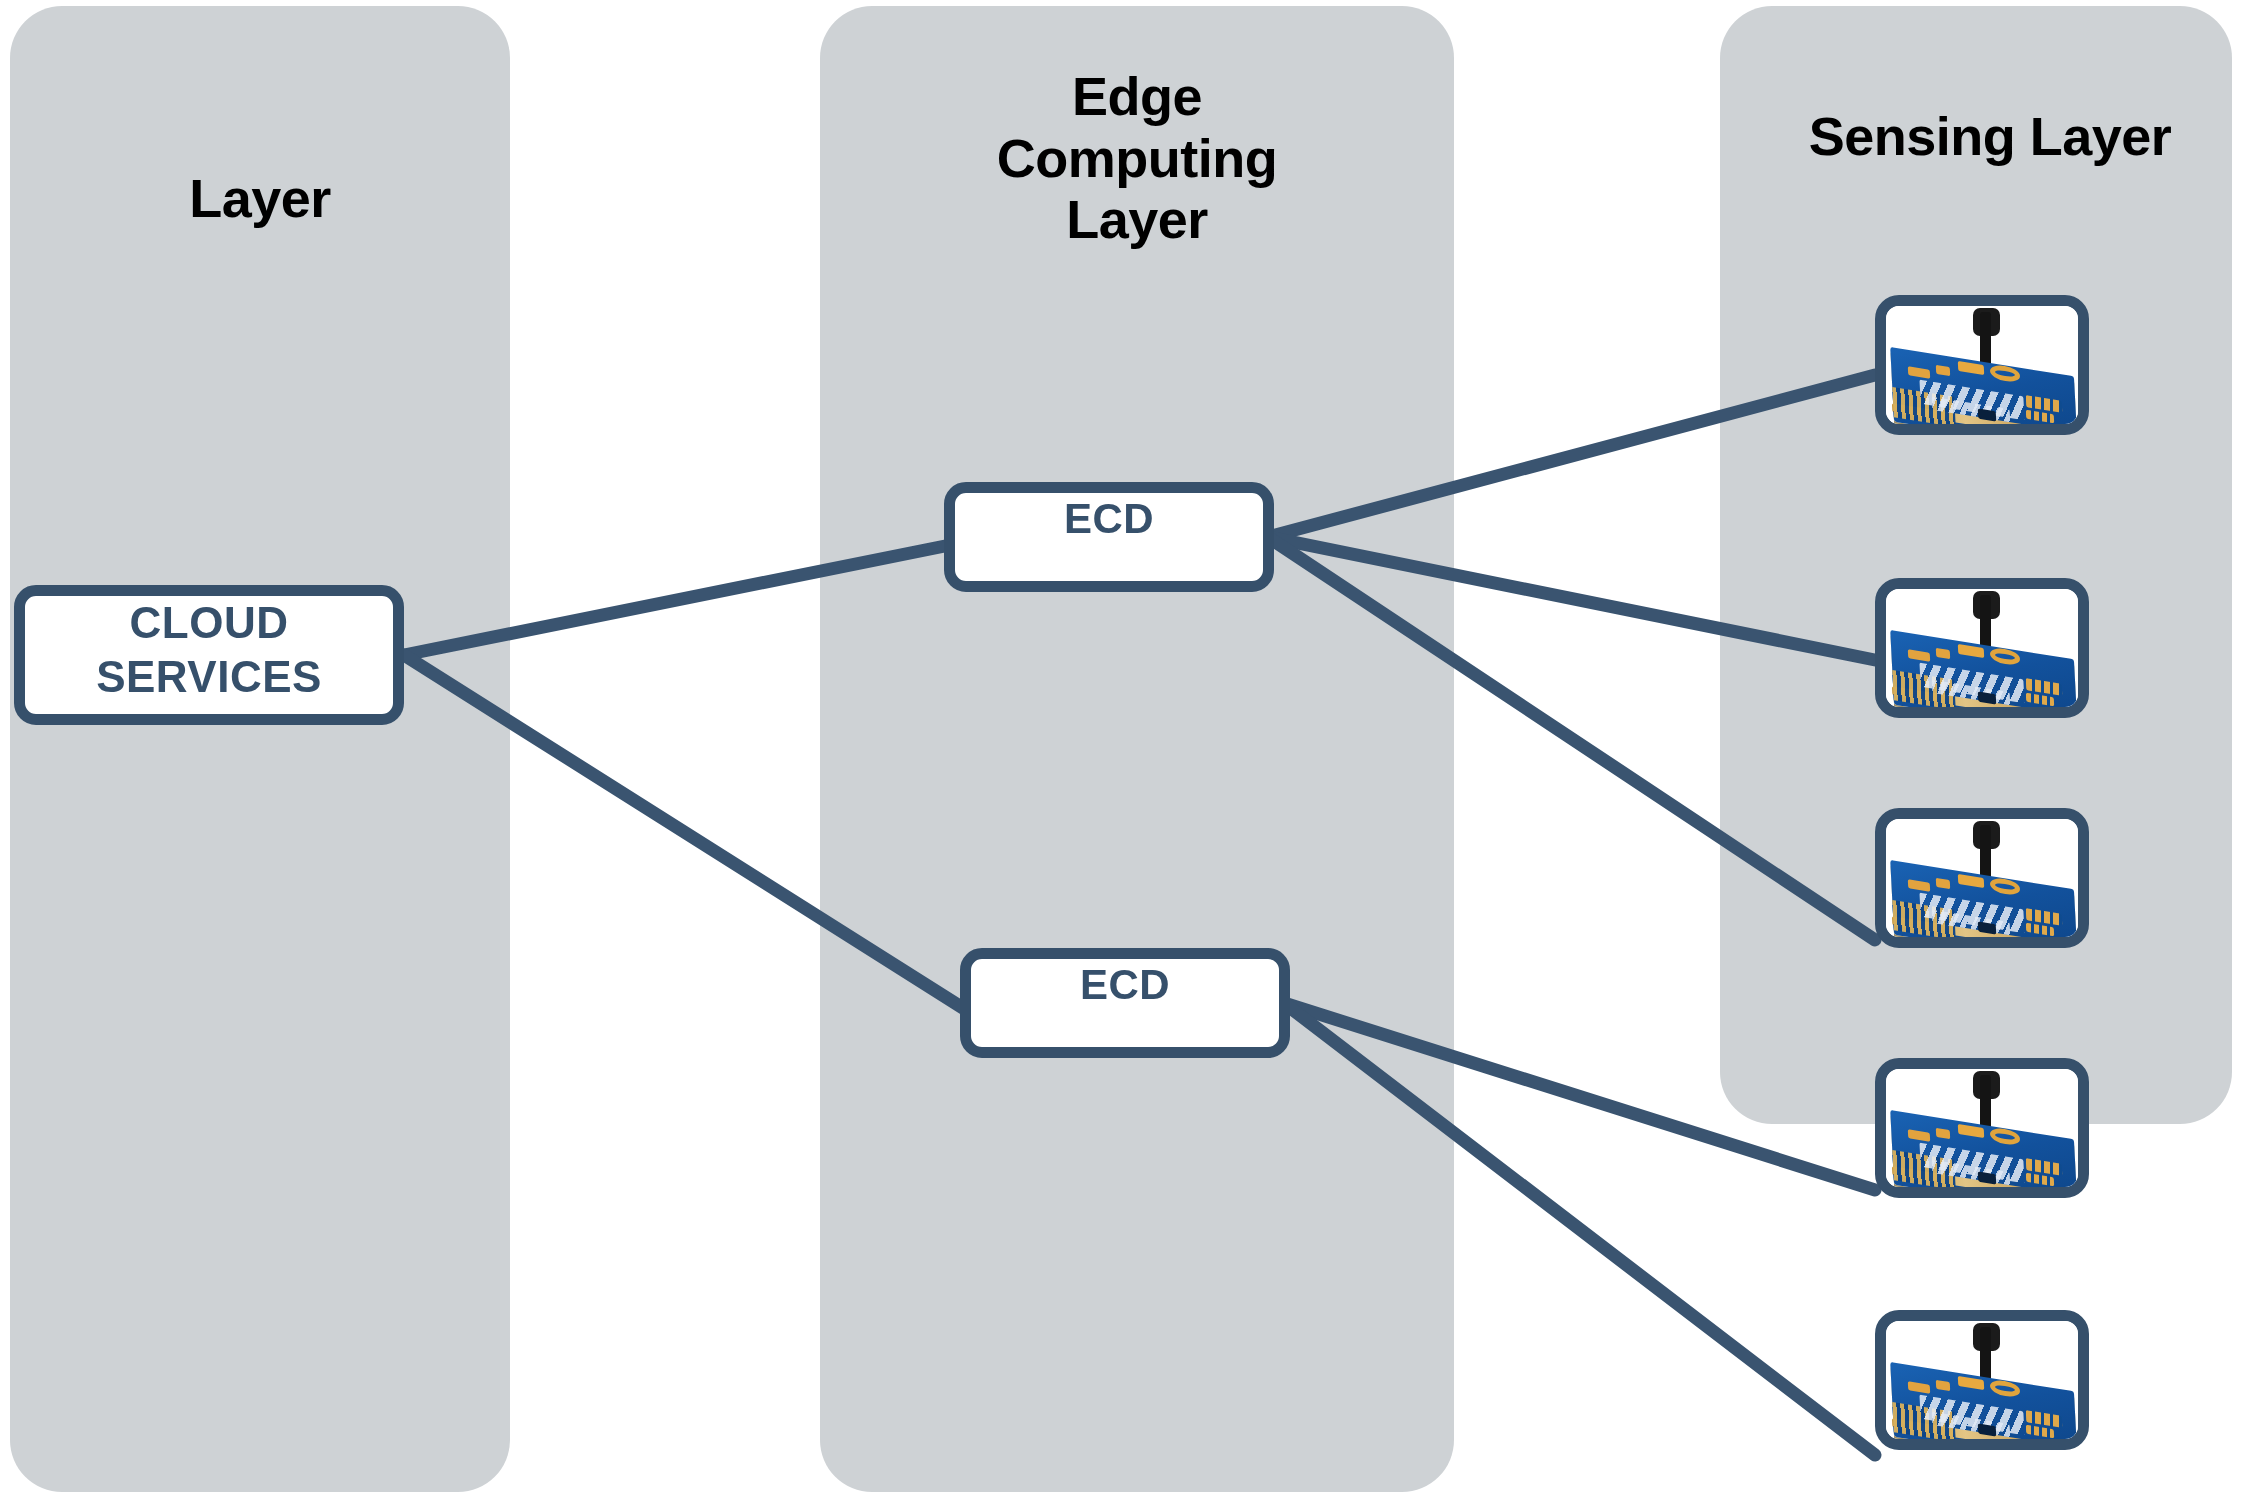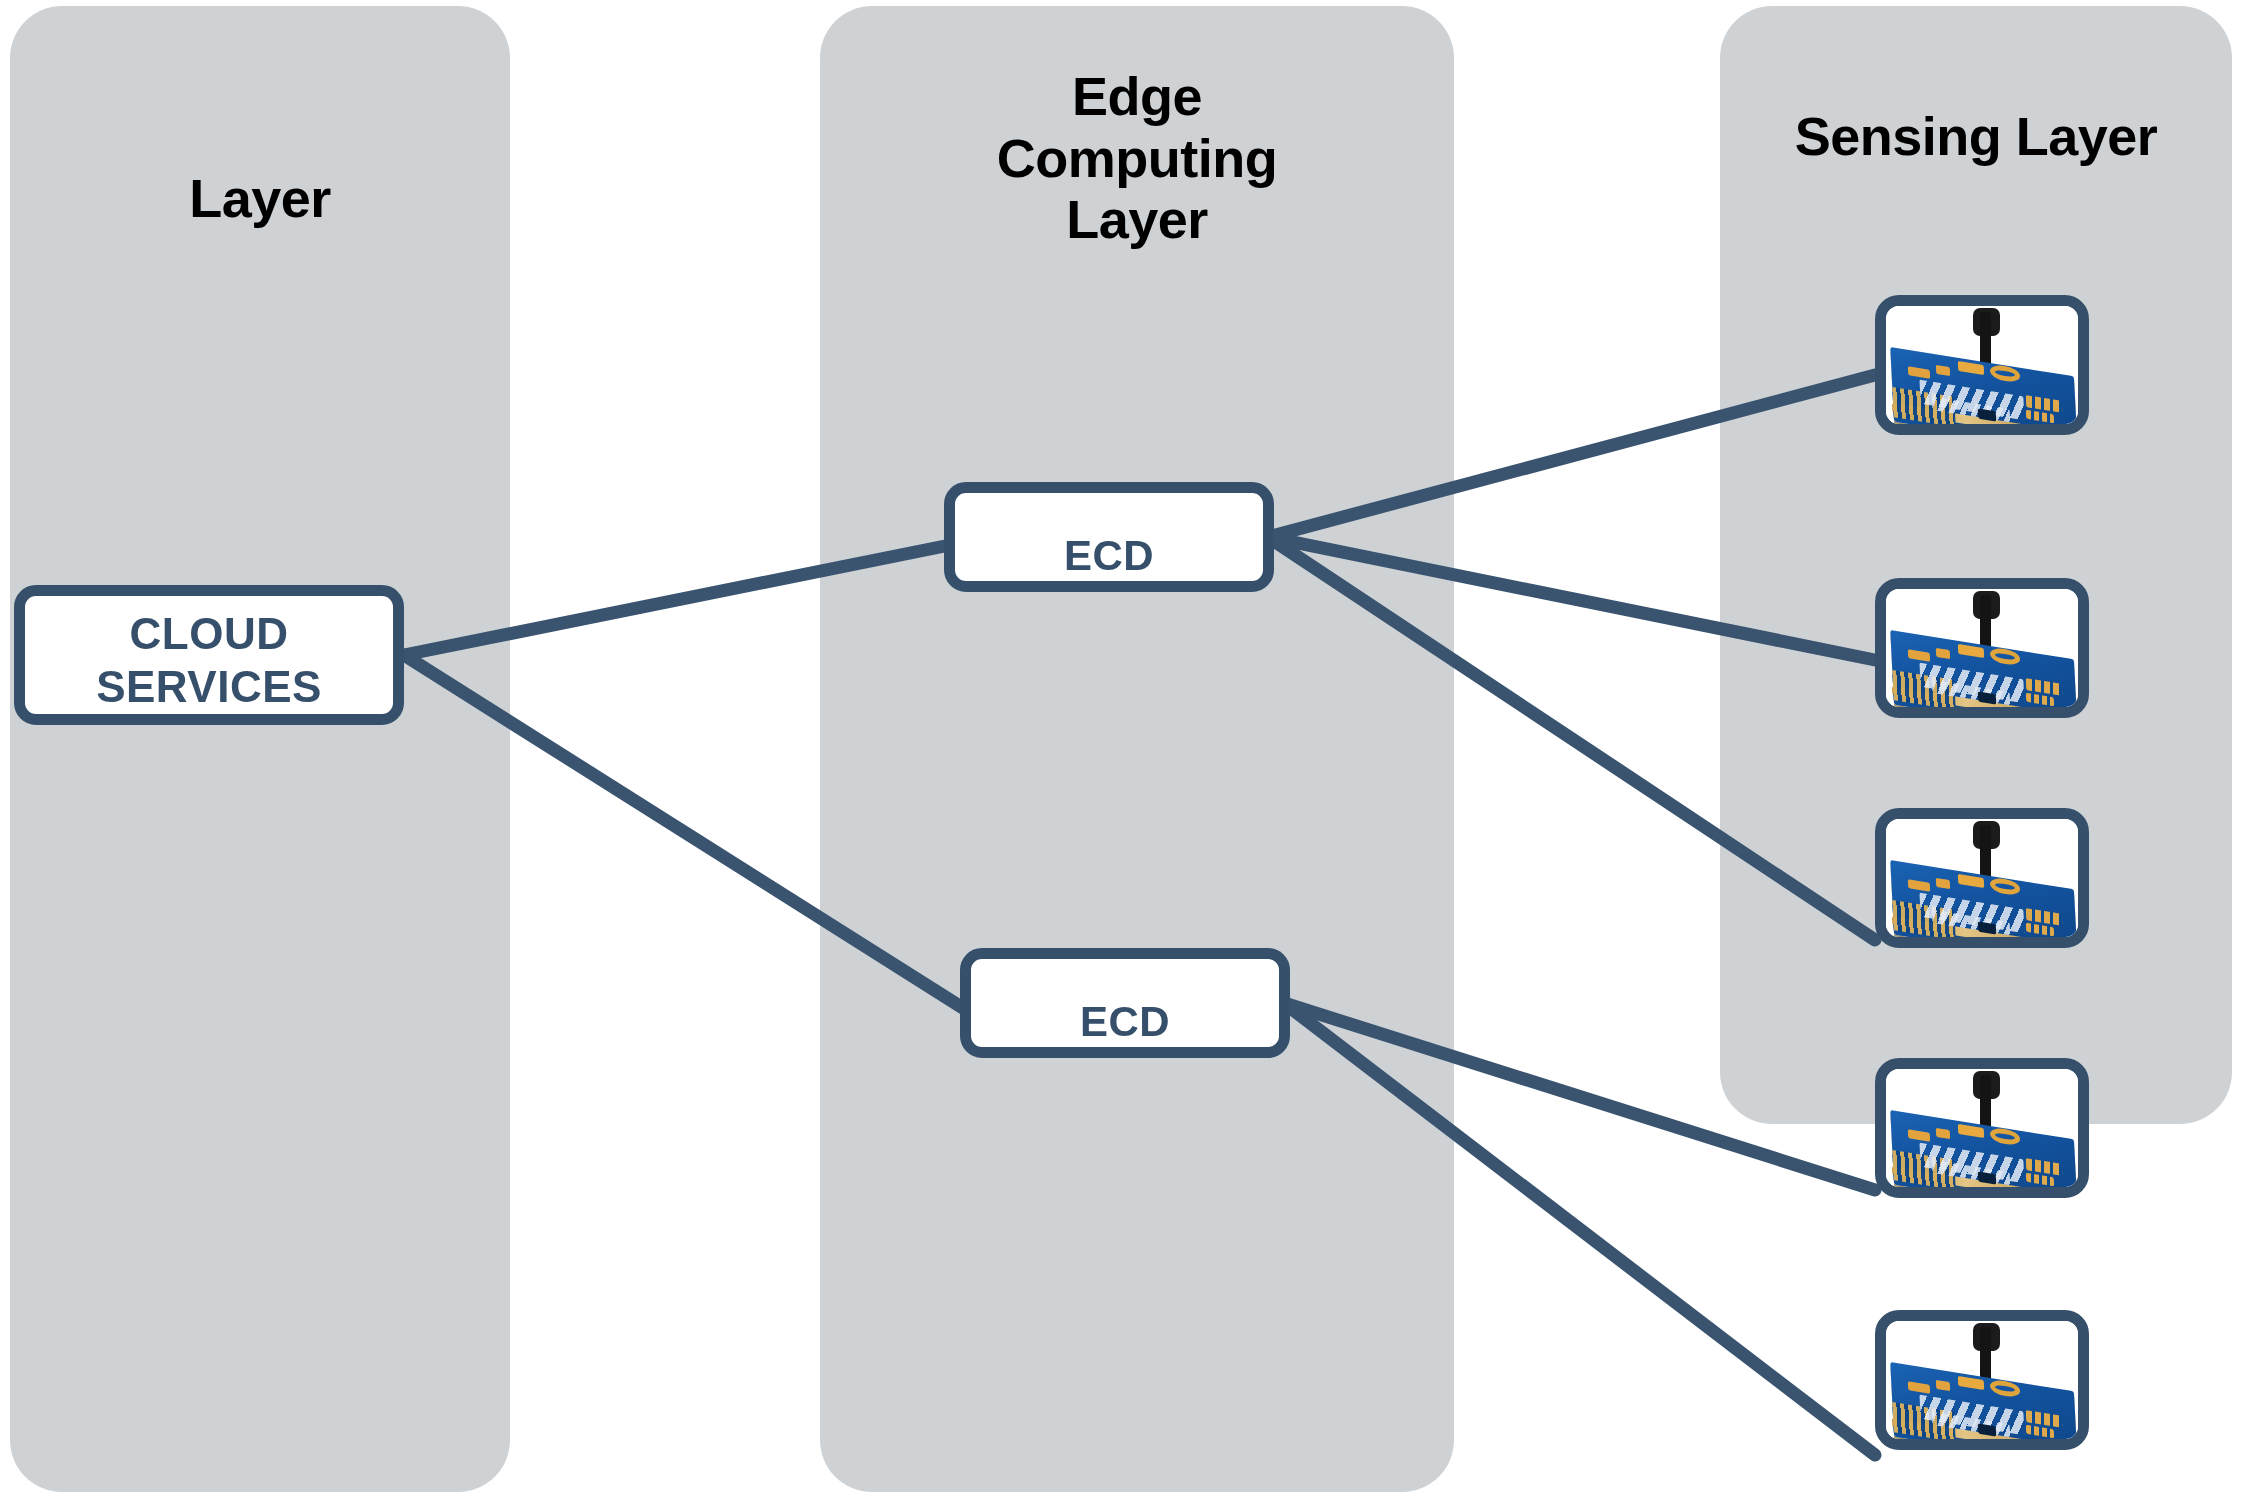--- a/index.html
+++ b/index.html
@@ -12,21 +12,21 @@
   #stage { position:relative; width:2250px; height:1505px; background:#fff; }
 
   
   .layer-panel{
     position:absolute;
     background:#ced2d5;
     border-radius:52px;
   }
   #panel-app      { left:10px;   top:6px;  width:500px;  height:1486px; }
   #panel-edge     { left:820px;  top:6px;  width:634px;  height:1486px; }
-  #panel-sensing  { left:1720px; top:6px;  width:512px;  height:1118px; }
+  #panel-sensing  { left:1720px; top:6px;  width:512px;  height:1118px;padding-left:14px; }
 
   .layer-title{
     position:absolute;
     width:100%;
     text-align:center;
     font-weight:bold;
     color:#000;
     font-size:54px;
     line-height:1.14;
     letter-spacing:-0.5px;
@@ -37,21 +37,21 @@
 
   
   #links{ position:absolute; left:0; top:0; width:2250px; height:1505px; }
 
   
   .node-box{
     position:absolute;
     background:#ffffff;
     border:11px solid #36506b;
     border-radius:22px;
-    display:flex; align-items:flex-end; justify-content:center;
+    display:flex; align-items:flex-start; justify-content:center;
     text-align:center;
   }
   .node-label{
     color:#36506b;
     font-weight:bold;
     font-size:40px;
     line-height:1.22;
     letter-spacing:0.5px;
   }
   #node-cloud{ left:14px;  top:585px; width:390px; height:140px; }

